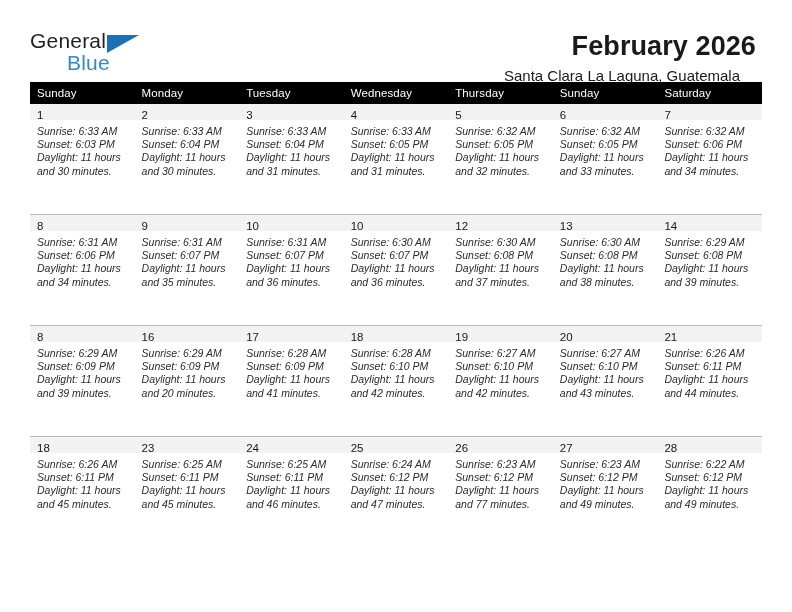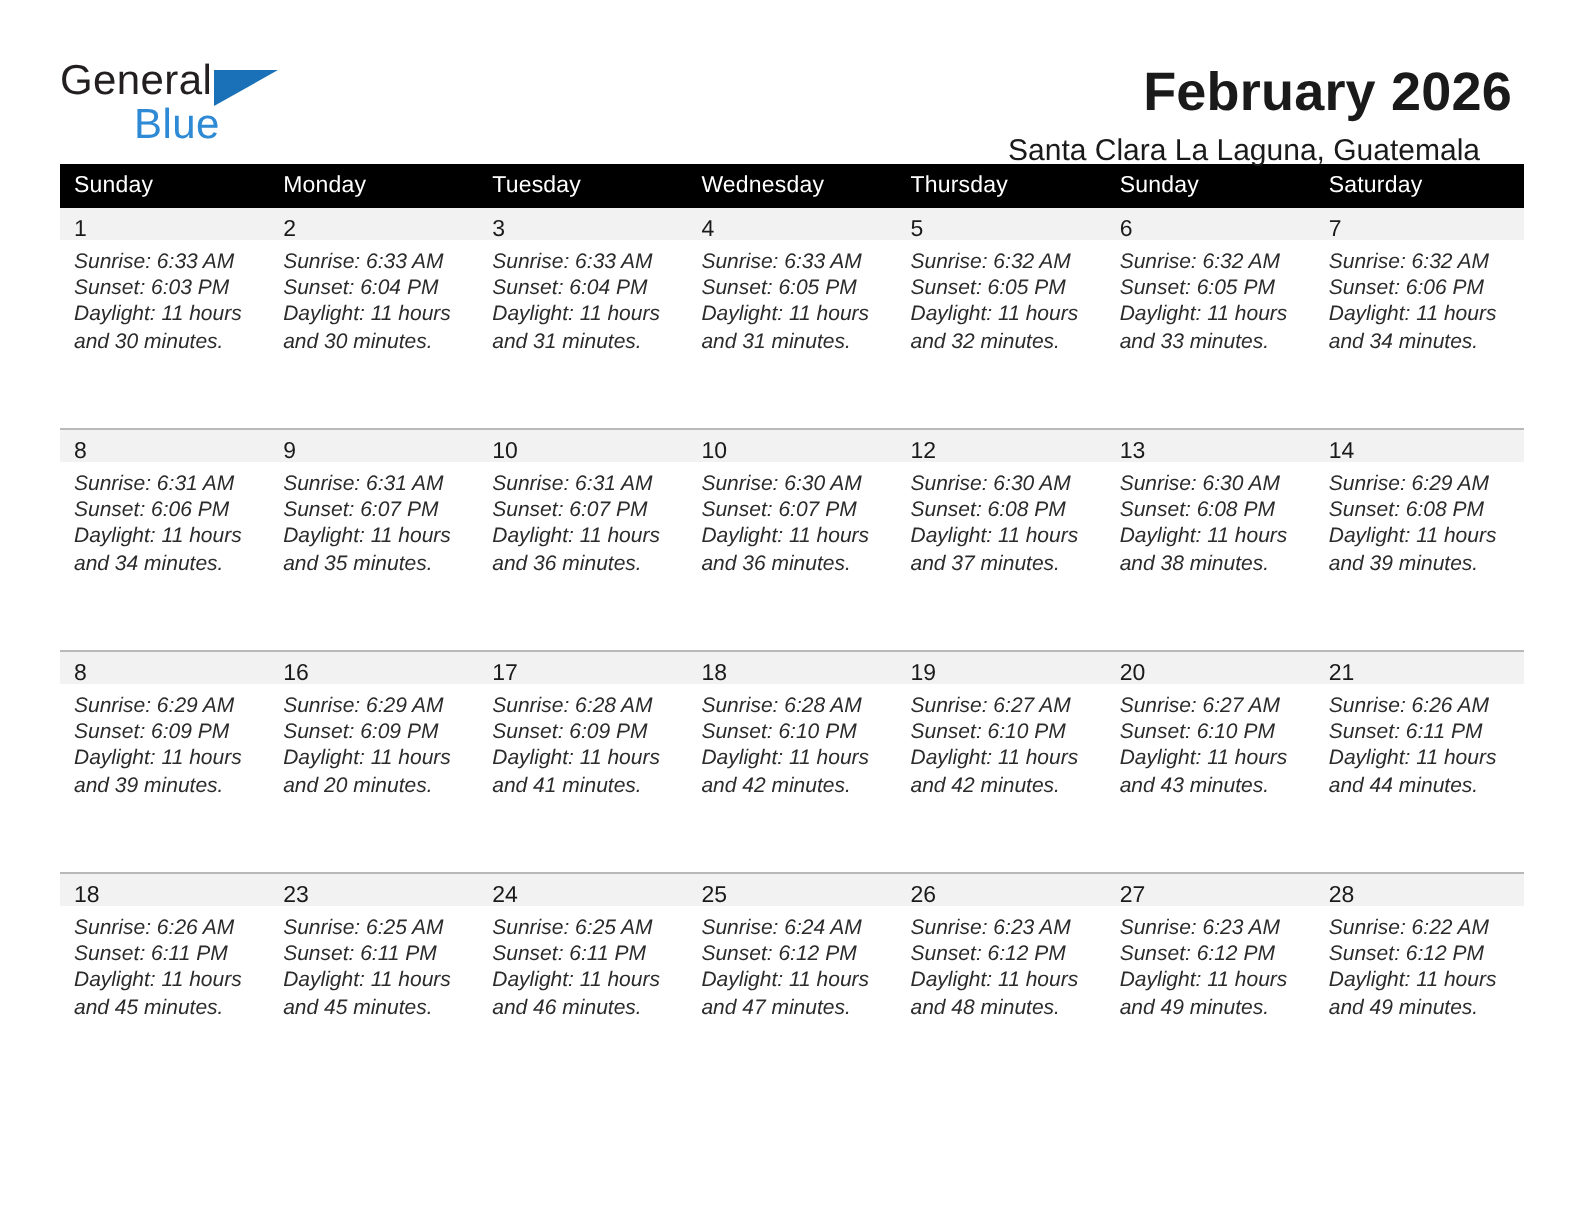--- a/index.html
+++ b/index.html
@@ -473,21 +473,21 @@
               </div>
             </div>
           </td>
         <td>
             <div class="daycell">
               <div class="daynum-strip"><span class="daynum">26</span></div>
               <div class="daytext">
                 <div>Sunrise: 6:23 AM</div>
                 <div>Sunset: 6:12 PM</div>
                 <div>Daylight: 11 hours</div>
-                <div>and 48 minutes.</div>
+                <div>and 77 minutes.</div>
               </div>
             </div>
           </td>
         <td>
             <div class="daycell">
               <div class="daynum-strip"><span class="daynum">27</span></div>
               <div class="daytext">
                 <div>Sunrise: 6:23 AM</div>
                 <div>Sunset: 6:12 PM</div>
                 <div>Daylight: 11 hours</div>

